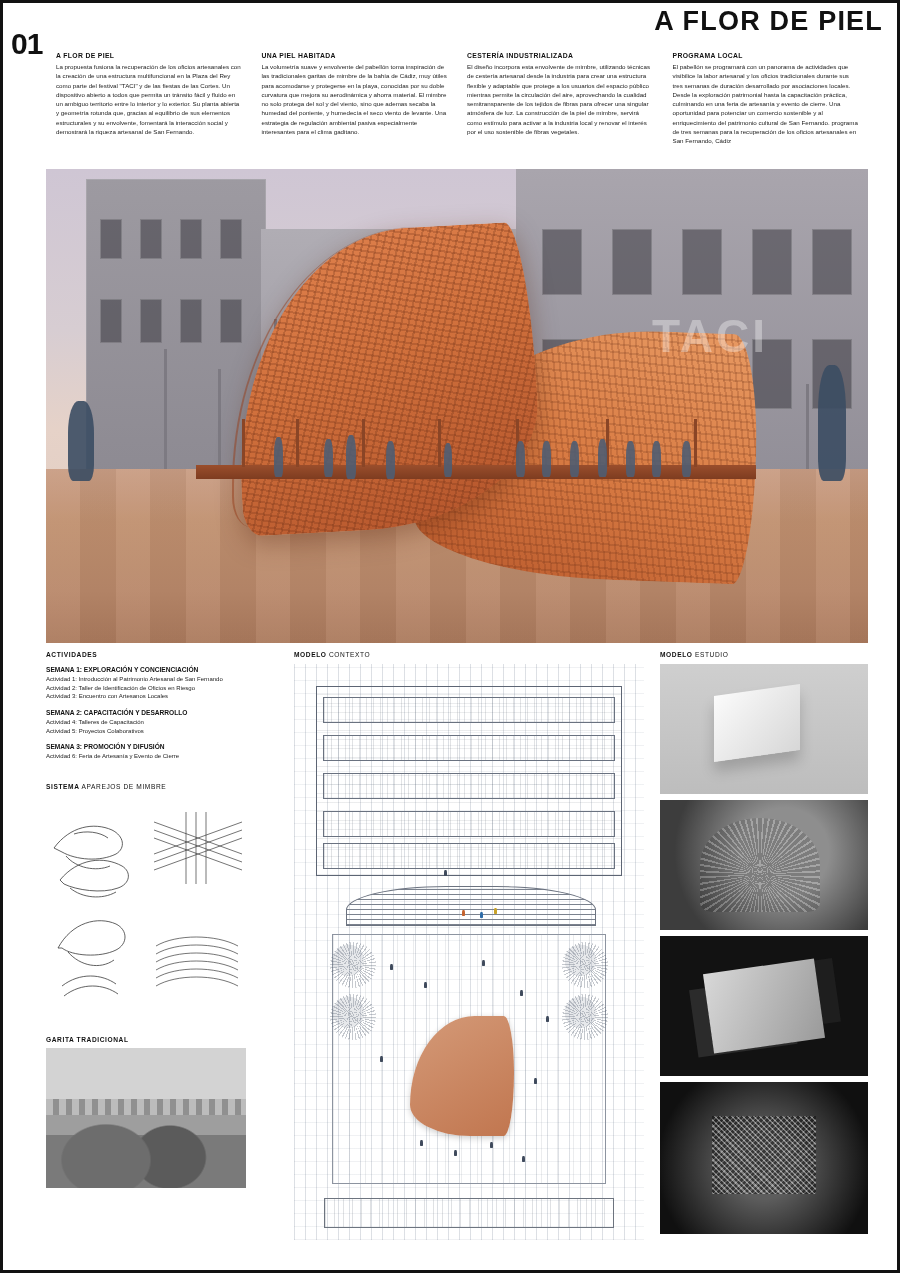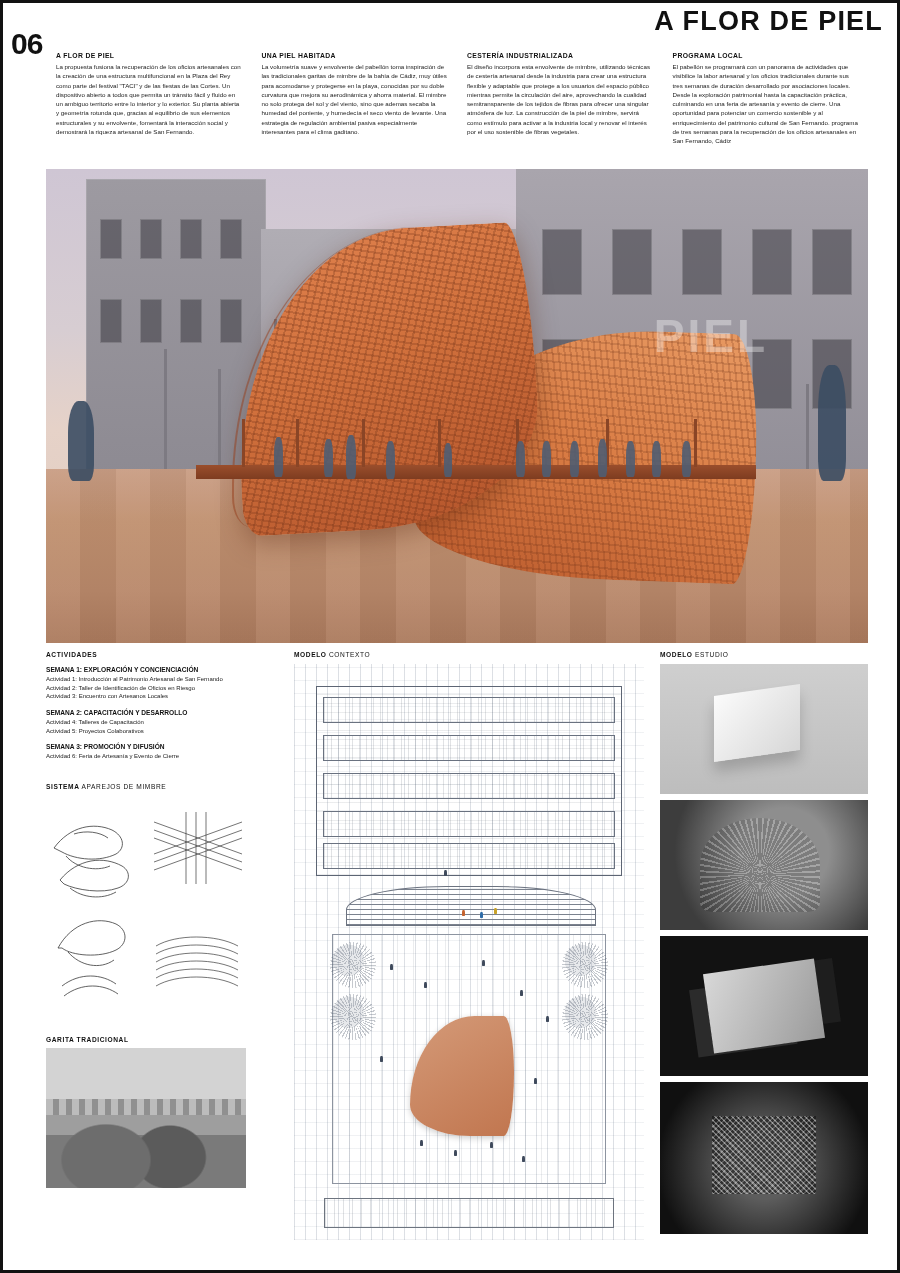--- a/index.html
+++ b/index.html
@@ -238,21 +238,21 @@
   }
 </style>
 </head>
 <body>
 
 <div class="board">
 
   <div class="header">
     <div class="main-title">A FLOR DE PIEL</div>
   </div>
-  <div class="plate-number">06</div>
+  <div class="plate-number">01</div>
 
   <div class="render-block">
 
     <div class="scene">
       <div class="sky"></div>
       <div class="bldg-left">
         <div class="win" style="left:14px;top:40px;width:22px;height:40px"></div>
         <div class="win" style="left:54px;top:40px;width:22px;height:40px"></div>
         <div class="win" style="left:94px;top:40px;width:22px;height:40px"></div>
         <div class="win" style="left:134px;top:40px;width:22px;height:40px"></div>
@@ -289,21 +289,21 @@
       <div class="shell-edge"></div>
       <div class="deck"></div>
       <div class="col" style="left:196px"></div>
       <div class="col" style="left:250px"></div>
       <div class="col" style="left:316px"></div>
       <div class="col" style="left:392px"></div>
       <div class="col" style="left:470px"></div>
       <div class="col" style="left:560px"></div>
       <div class="col" style="left:648px"></div>
 
-      <div class="tac-ghost">PIEL</div>
+      <div class="tac-ghost">TACI</div>
 
       <div class="ppl big" style="left:22px;top:232px;width:26px;height:80px"></div>
       <div class="ppl big" style="left:772px;top:196px;width:28px;height:116px"></div>
       <div class="ppl" style="left:228px;top:268px;width:9px;height:40px"></div>
       <div class="ppl" style="left:278px;top:270px;width:9px;height:38px"></div>
       <div class="ppl" style="left:300px;top:266px;width:10px;height:44px"></div>
       <div class="ppl" style="left:340px;top:272px;width:9px;height:38px"></div>
       <div class="ppl" style="left:398px;top:274px;width:8px;height:34px"></div>
       <div class="ppl" style="left:470px;top:272px;width:9px;height:36px"></div>
       <div class="ppl" style="left:496px;top:272px;width:9px;height:36px"></div>

